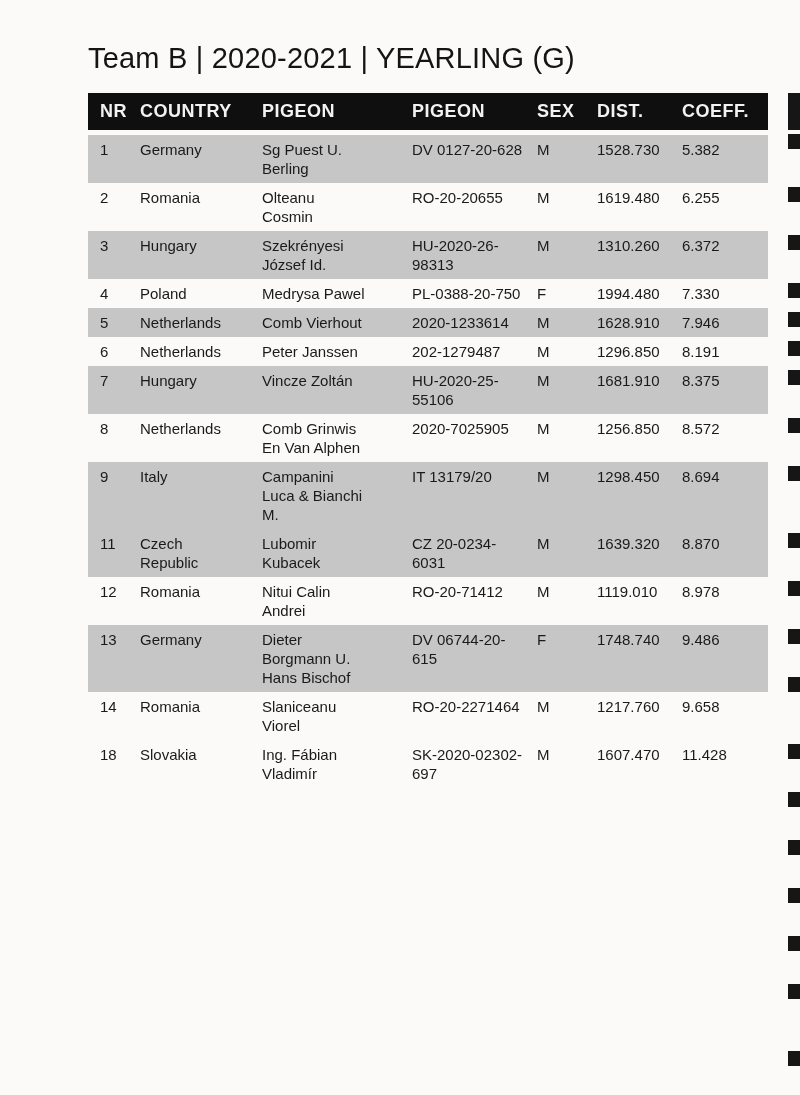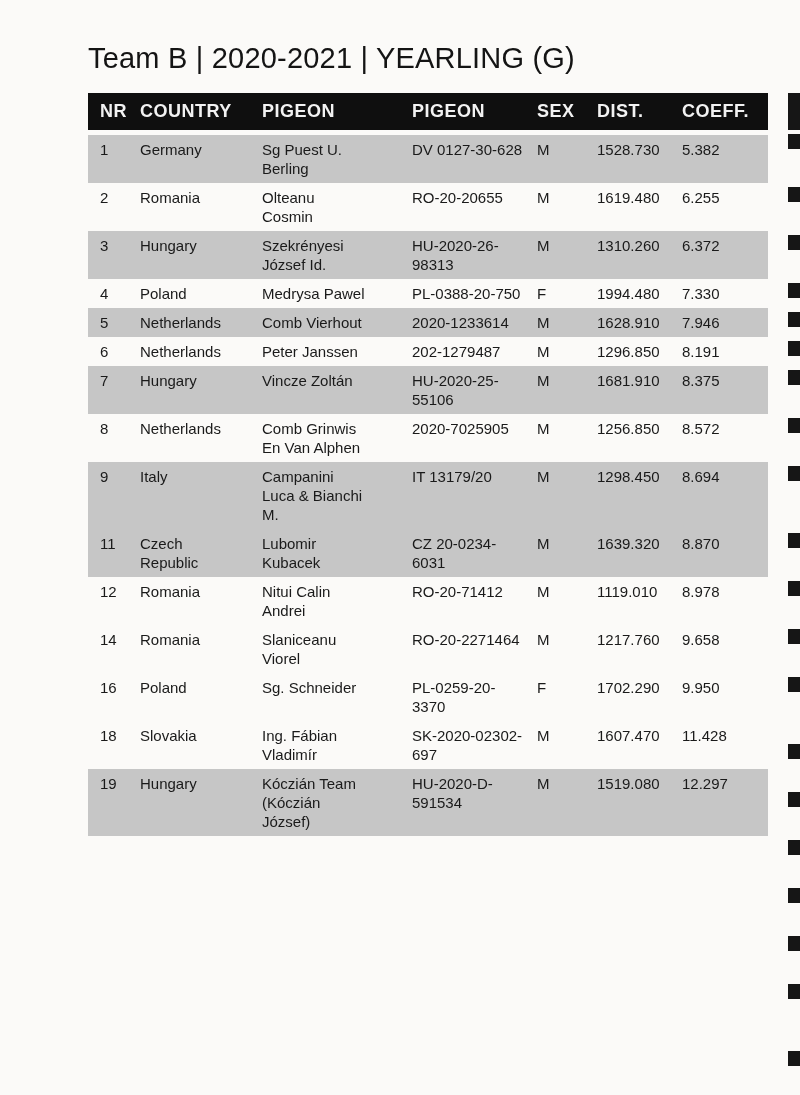--- a/index.html
+++ b/index.html
@@ -92,21 +92,21 @@
         <th>SEX</th>
         <th>DIST.</th>
         <th>COEFF.</th>
       </tr>
     </thead>
     <tbody id="table-body">
         <tr class="odd">
           <td>1</td>
           <td>Germany</td>
           <td>Sg Puest U. Berling</td>
-          <td>DV 0127-30-628</td>
+          <td>DV 0127-20-628</td>
           <td>M</td>
           <td>1528.730</td>
           <td>5.382</td>
         </tr>
         <tr class="even">
           <td>2</td>
           <td>Romania</td>
           <td>Olteanu Cosmin</td>
           <td>RO-20-20655</td>
           <td>M</td>
@@ -187,55 +187,46 @@
         </tr>
         <tr class="even">
           <td>12</td>
           <td>Romania</td>
           <td>Nitui Calin Andrei</td>
           <td>RO-20-71412</td>
           <td>M</td>
           <td>1119.010</td>
           <td>8.978</td>
         </tr>
+        <tr class="odd">
+          <td>13</td>
+          <td>Germany</td>
+          <td>Dieter Borgmann U. Hans Bischof</td>
+          <td>DV 06744-20-615</td>
+          <td>F</td>
+          <td>1748.740</td>
+          <td>9.486</td>
+        </tr>
         <tr class="even">
           <td>14</td>
           <td>Romania</td>
           <td>Slaniceanu Viorel</td>
           <td>RO-20-2271464</td>
           <td>M</td>
           <td>1217.760</td>
           <td>9.658</td>
         </tr>
         <tr class="even">
-          <td>16</td>
-          <td>Poland</td>
-          <td>Sg. Schneider</td>
-          <td>PL-0259-20-3370</td>
-          <td>F</td>
-          <td>1702.290</td>
-          <td>9.950</td>
-        </tr>
-        <tr class="even">
           <td>18</td>
           <td>Slovakia</td>
           <td>Ing. Fábian Vladimír</td>
           <td>SK-2020-02302-697</td>
           <td>M</td>
           <td>1607.470</td>
           <td>11.428</td>
-        </tr>
-        <tr class="odd">
-          <td>19</td>
-          <td>Hungary</td>
-          <td>Kóczián Team (Kóczián József)</td>
-          <td>HU-2020-D-591534</td>
-          <td>M</td>
-          <td>1519.080</td>
-          <td>12.297</td>
         </tr>
       </tbody>
   </table>
 </div>
 
 <div id="right-edge">
     <div class="edge-mark" style="top: 93px; height: 37px;"></div>
     <div class="edge-mark" style="top: 134px; height: 15px;"></div>
     <div class="edge-mark" style="top: 187px; height: 15px;"></div>
     <div class="edge-mark" style="top: 235px; height: 15px;"></div>

